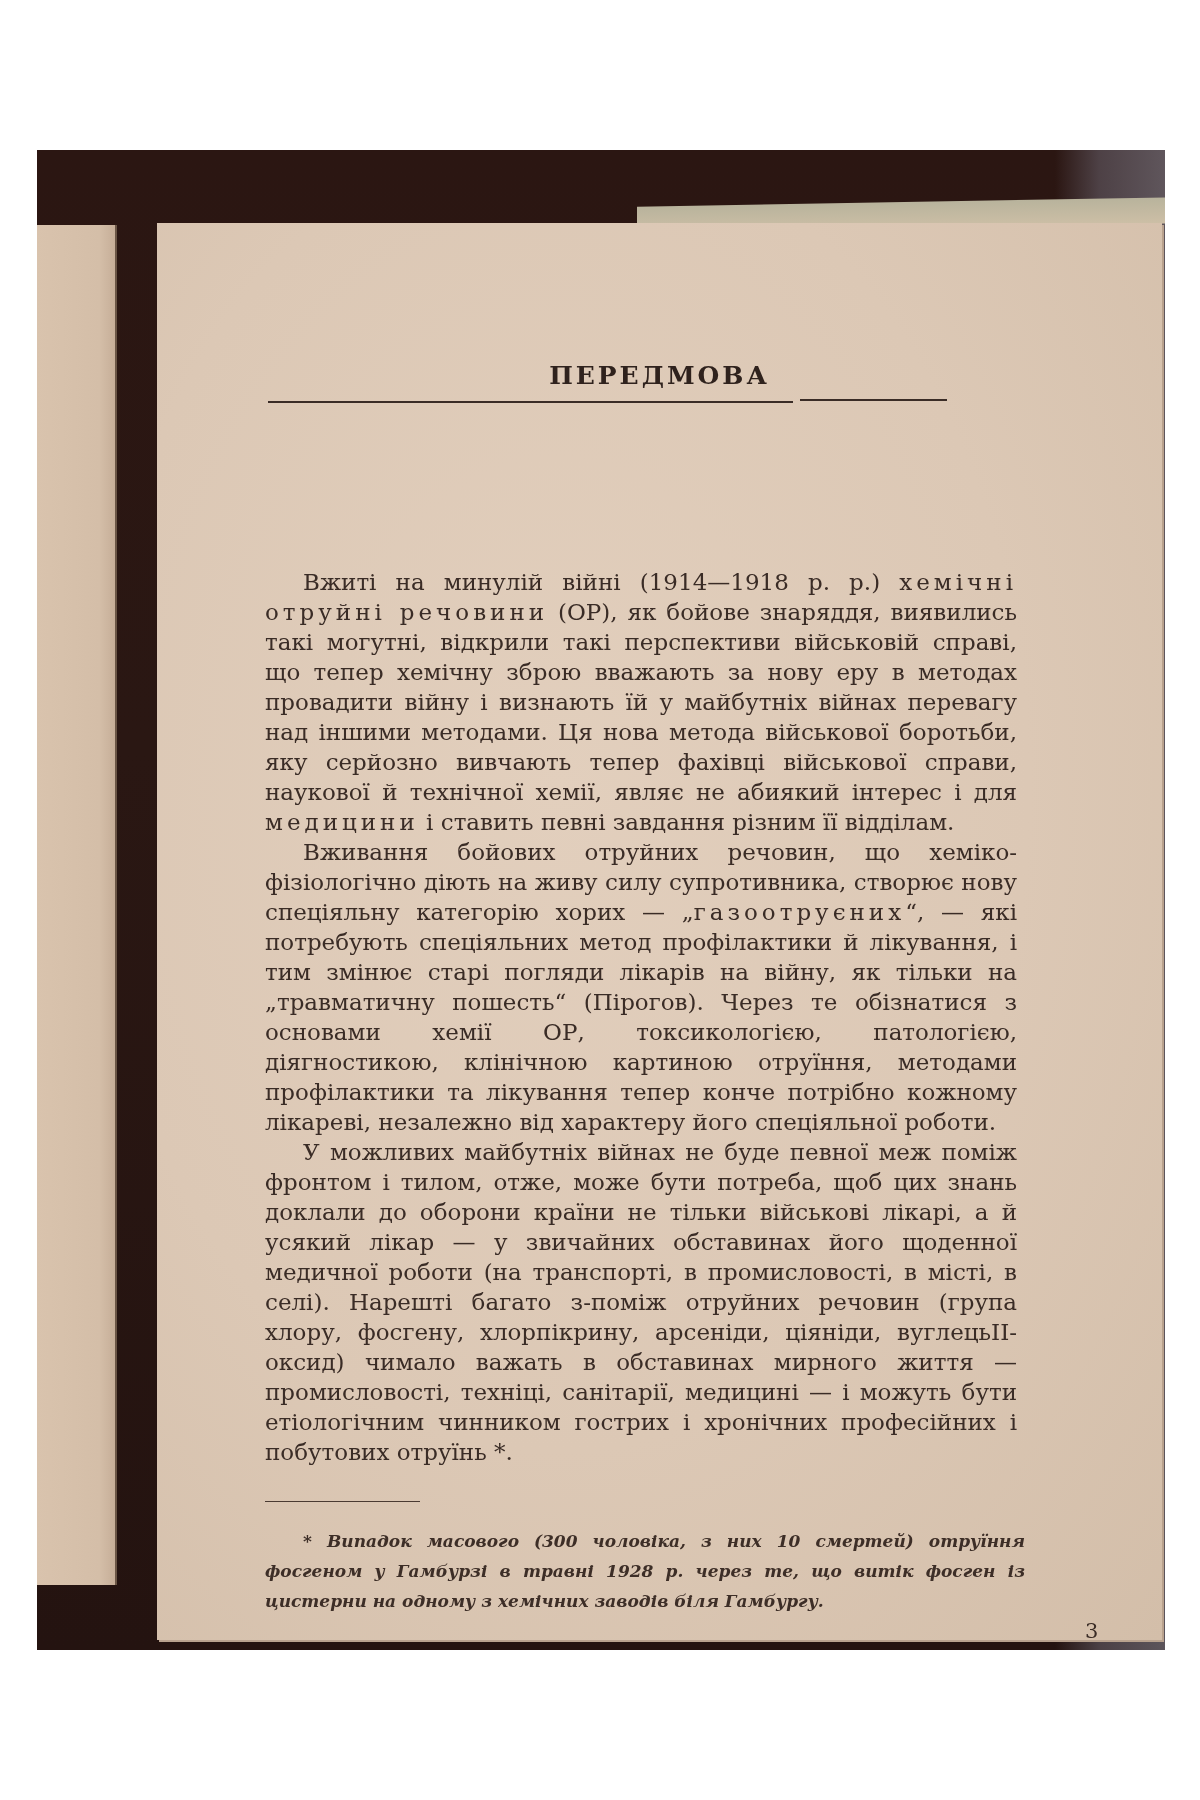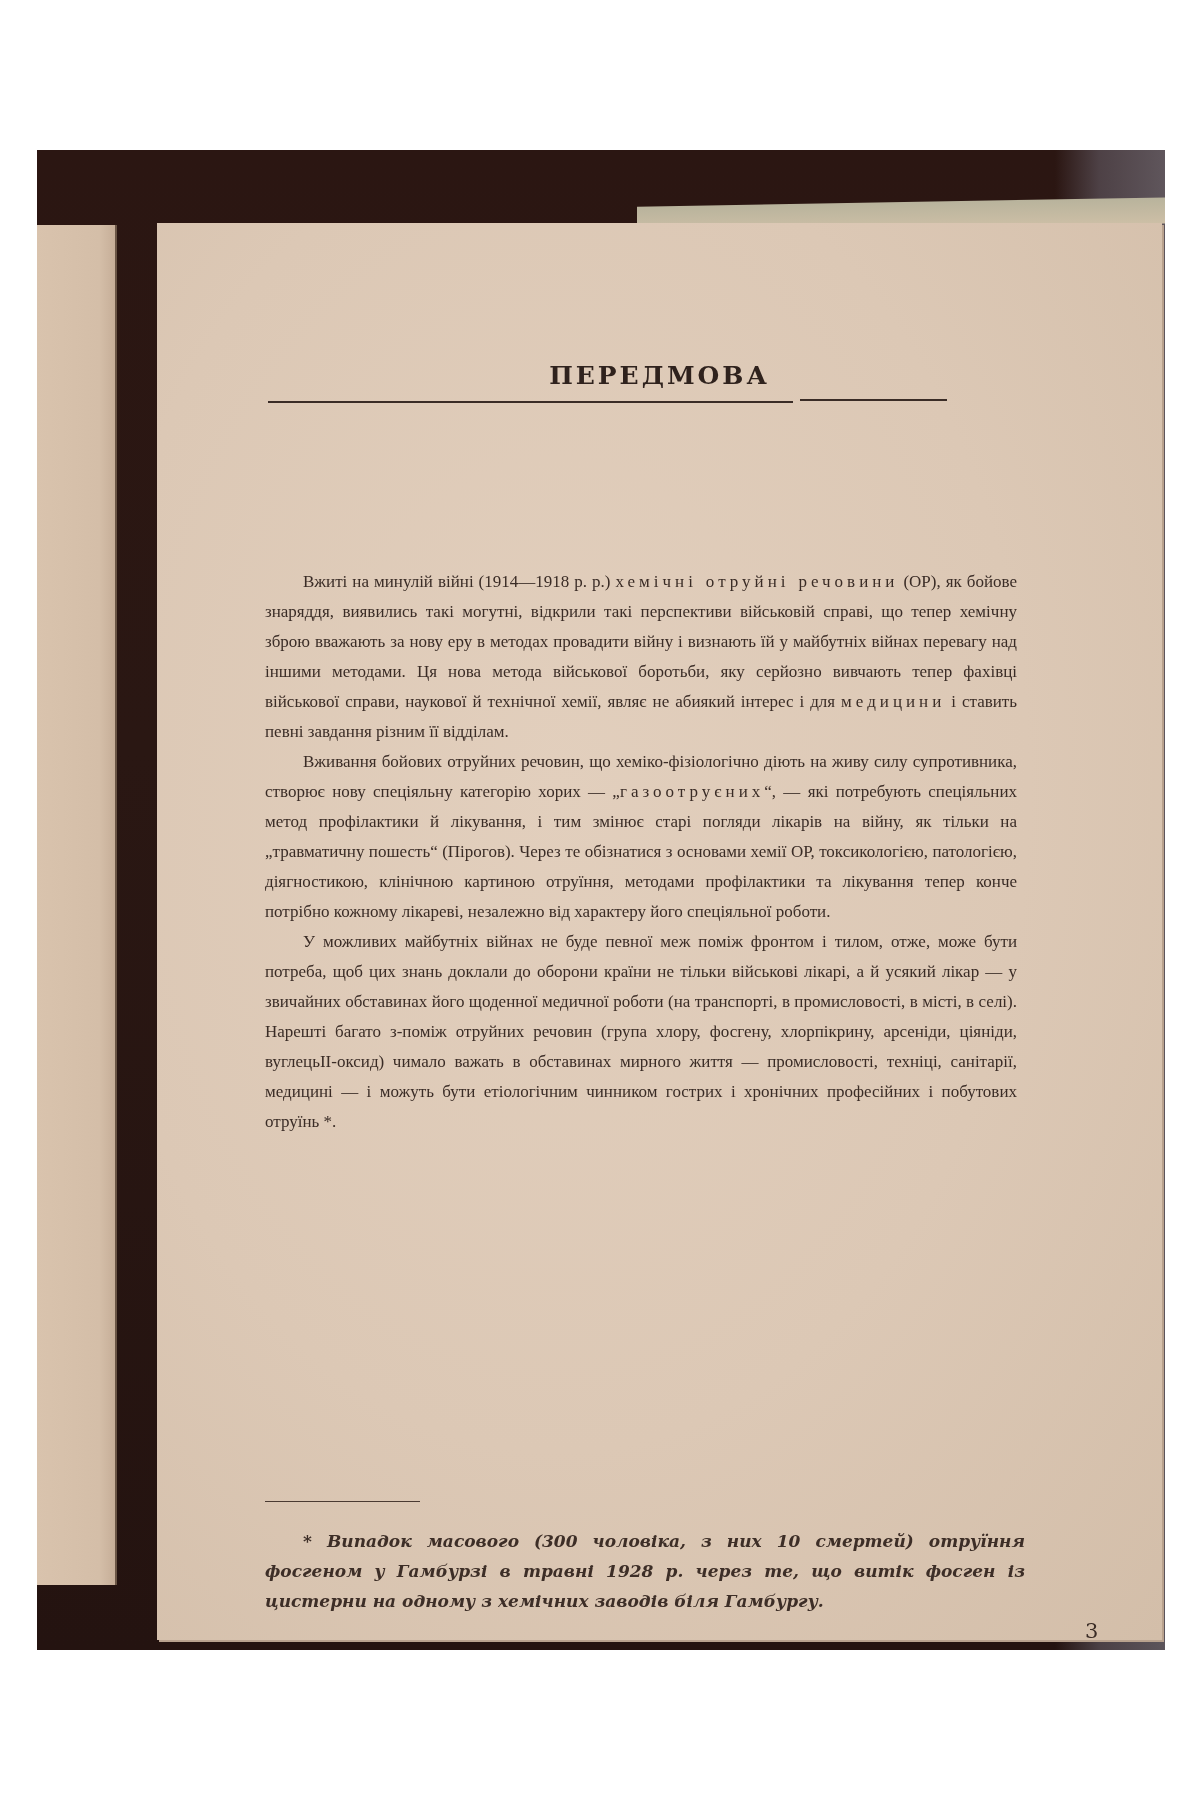--- a/index.html
+++ b/index.html
@@ -12,21 +12,21 @@
     background: linear-gradient(90deg,#d9c3ad 0%,#d4bea8 80%,#c6ae98 100%); border-right:2px solid #6b5646; }
   .page { position:absolute; left:72px; top:73px; width:1005px; height:1417px;
     background: radial-gradient(ellipse at 40% 40%, #e2cfbd 0%, #dcc8b5 55%, #d3bea9 100%);
     box-shadow: 2px 2px 0 #b9a28e; margin-left: 48px; }
   .page-top-edge { position:absolute; left:600px; top:52px; width:530px; height:26px;
     background: linear-gradient(180deg,#b8b39c,#cdbfa6); transform: skewY(-1deg); }
   .text { font-family:"DejaVu Serif", "Liberation Serif", serif; color:#3a2c26; }
   .title { position:absolute; left:0; width:100%; top:138px; text-align:center;
     font-family:"DejaVu Serif", serif; font-weight:bold; font-size:25px; letter-spacing:3px; color:#2f221d; }
   .rule { position:absolute; height:2px; background:#3a2c26; }
-  .body { position:absolute; left:108px; top:344px; width:752px; font-size:17px; line-height:30px; text-align:justify;font-family:Liberation Serif, serif; }
+  .body { position:absolute; left:108px; top:344px; width:752px; font-size:23px; line-height:30px; text-align:justify; }
   .body p { margin:0; text-indent:38px; }
   .spaced { letter-spacing:4px; }
   .fn-rule { position:absolute; left:108px; top:1278px; width:155px; height:1px; background:#4a3a32; }
   .footnote { position:absolute; left:108px; top:1303px; width:760px; font-size:17px; line-height:30px; text-align:justify; font-weight:bold; color:#3d2e27; }
   .footnote p { margin:0; text-indent:38px;font-style:italic; }
   .pagenum { position:absolute; left:928px; top:1396px; font-size:21px; }
 </style>
 </head>
 <body>
 

